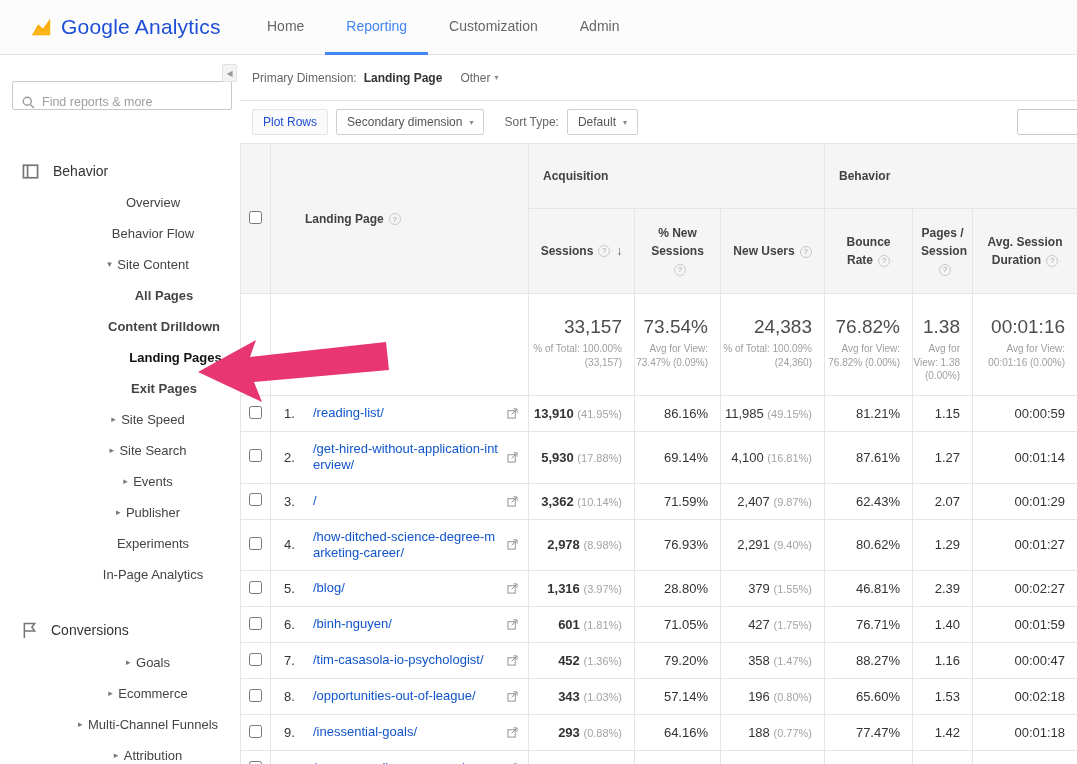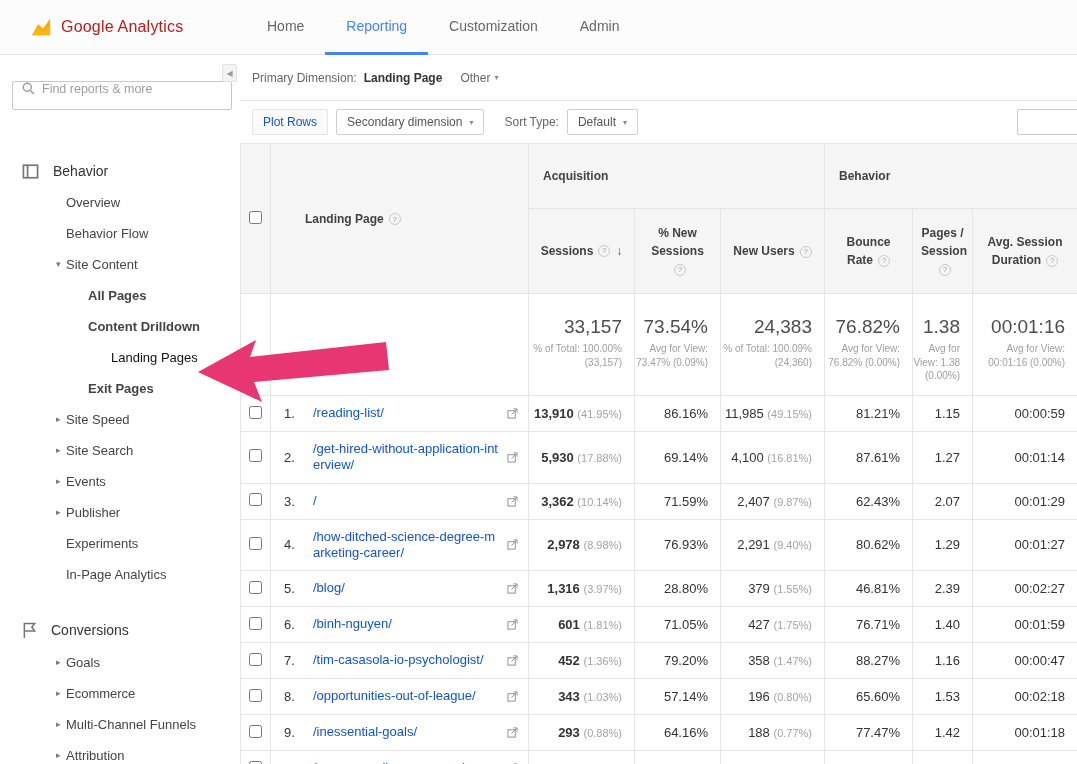--- a/index.html
+++ b/index.html
@@ -6,49 +6,49 @@
   html,body { background:#ddd; }
   .app {
     position:relative; width:1077px; height:764px; background:#fff;
     overflow:hidden; font-family:"Liberation Sans", sans-serif;
   }
 
   
   .topbar { position:absolute; top:0; left:0; right:0; height:55px; background:#fcfcfc;
     border-bottom:1px solid #e4e4e4; display:flex; z-index:20; }
   .logo { display:flex; align-items:center; gap:9px; padding-left:30px; width:240px; cursor:pointer; }
-  .logo-text { font-size:16px; color:#b91c1c; letter-spacing:.2px; }
+  .logo-text { font-size:21px; color:#1d4ed8; letter-spacing:.2px; }
   .topnav { display:flex; padding-left:6px; }
   .nav-tab { height:55px; display:flex; align-items:center; padding:0 21px; font-size:14px;
     color:#666; cursor:pointer; border-bottom:3px solid transparent; }
   .nav-tab.active { color:#4285f4; border-bottom-color:#4285f4; }
 
   
   .sidebar { position:absolute; top:55px; left:0; width:240px; bottom:0; background:#fff; z-index:5; }
   .collapse-btn { position:absolute; top:9px; right:3px; width:15px; height:18px; font-size:8px;
     color:#9a9a9a; display:flex; align-items:center; justify-content:center; cursor:pointer;
     background:#f3f3f3; border:1px solid #e3e3e3; border-radius:2px; }
   .searchbox { margin:26px 8px 0 12px; height:29px; border:1px solid #c9c9c9; border-radius:2px;
-    display:flex; align-items:flex-start; padding:0 9px; gap:7px; background:#fff; }
+    display:flex; align-items:flex-end; padding:0 9px; gap:7px; background:#fff; }
   .searchbox input { border:none; outline:none; flex:1; font-size:12.5px; color:#333;
     font-family:"Liberation Sans", sans-serif; background:transparent; }
   .searchbox input::placeholder { color:#9e9e9e; }
   .nav-area { margin-top:46px; }
   .section { margin-bottom:0; }
   .section + .section { margin-top:24px; }
   .section-header { display:flex; align-items:center; gap:14px; padding:8px 0 8px 22px;
     font-size:14px; color:#333; cursor:pointer; line-height:15px; }
   .sec-icon { display:flex; align-items:center; }
   .nav-item { padding:8px 0; line-height:15px; font-size:13px; color:#444; cursor:pointer;
-    display:flex; align-items:center; }
+    display:flex; align-items:center;justify-content:center; }
   .nav-item.l1 { padding-left:66px; }
   .nav-item.l1.has-arrow { padding-left:56px; }
   .nav-item.l2 { padding-left:88px;font-weight:bold; }
   .nav-item .arrow { font-size:9px; color:#777; width:10px; flex:0 0 10px; }
-  .nav-item.active { font-weight:normal; color:#111;margin-left:23px; }
+  .nav-item.active { font-weight:bold; color:#111;margin-left:23px; }
 
   
   .annotation { position:absolute; left:192px; top:330px; z-index:40; pointer-events:none; }
 
   
   .main { position:absolute; left:240px; top:55px; right:0; bottom:0; background:#fff; overflow:hidden; }
   .dim-bar { height:46px; display:flex; align-items:center; padding-left:12px;
     border-bottom:1px solid #e3e3e3; font-size:12px; color:#666; }
   .dim-label { margin-right:7px; }
   .dim-selected { font-weight:bold; color:#333; cursor:pointer; }

